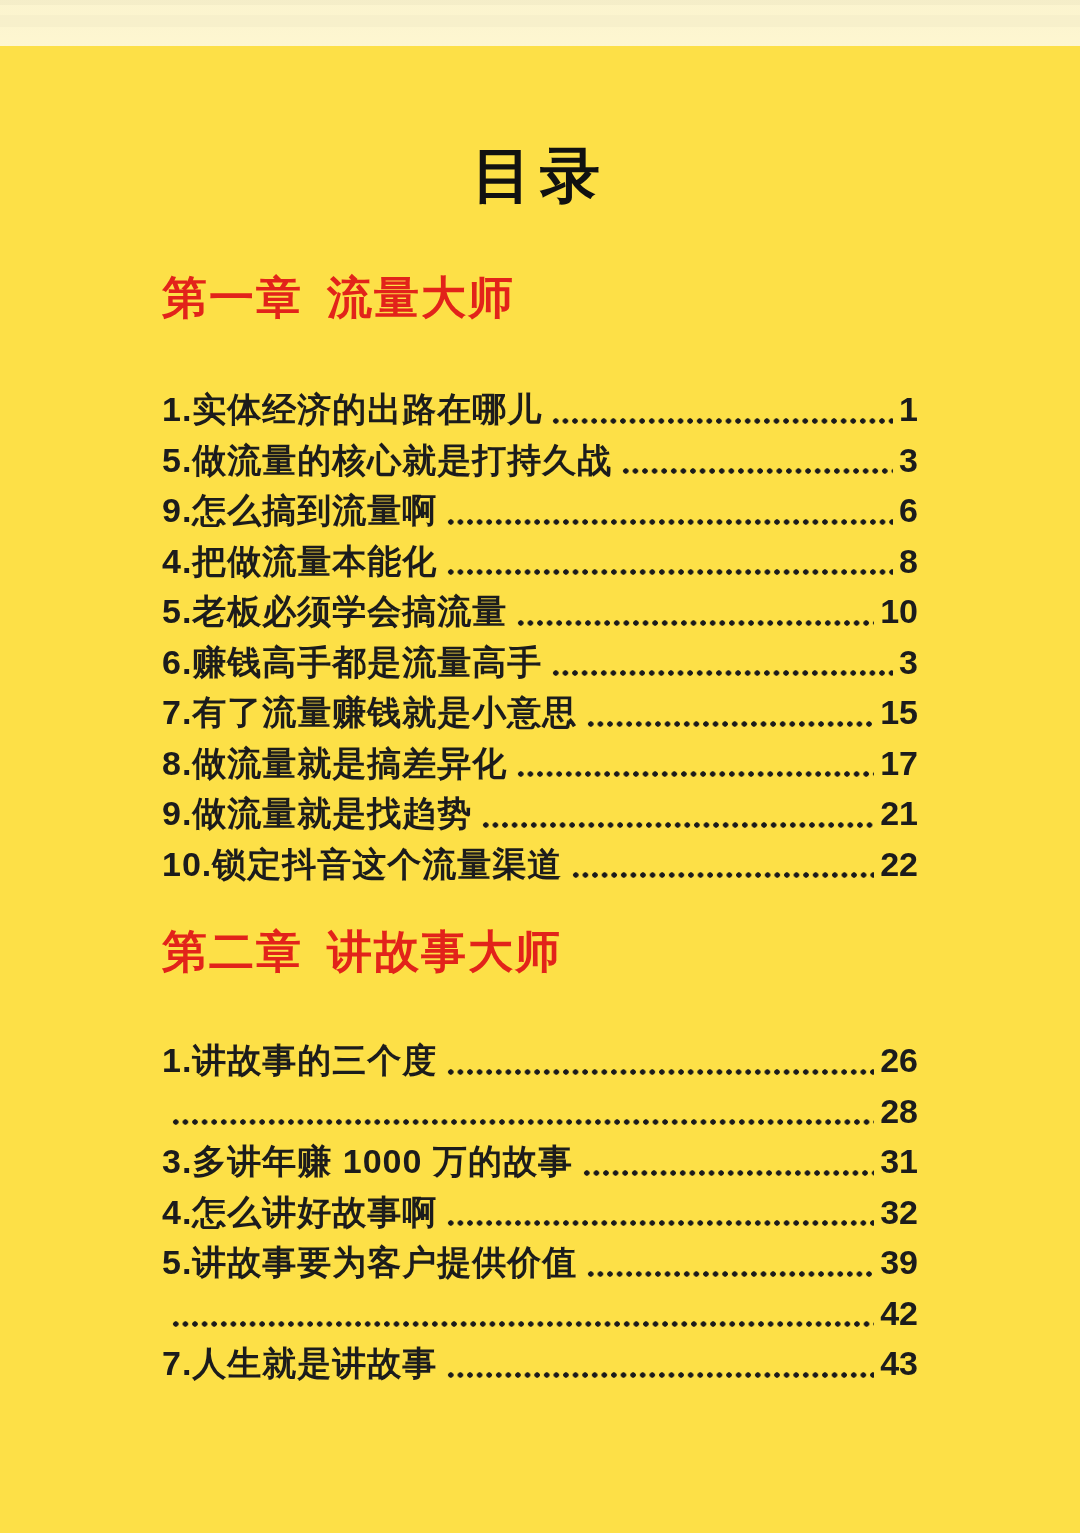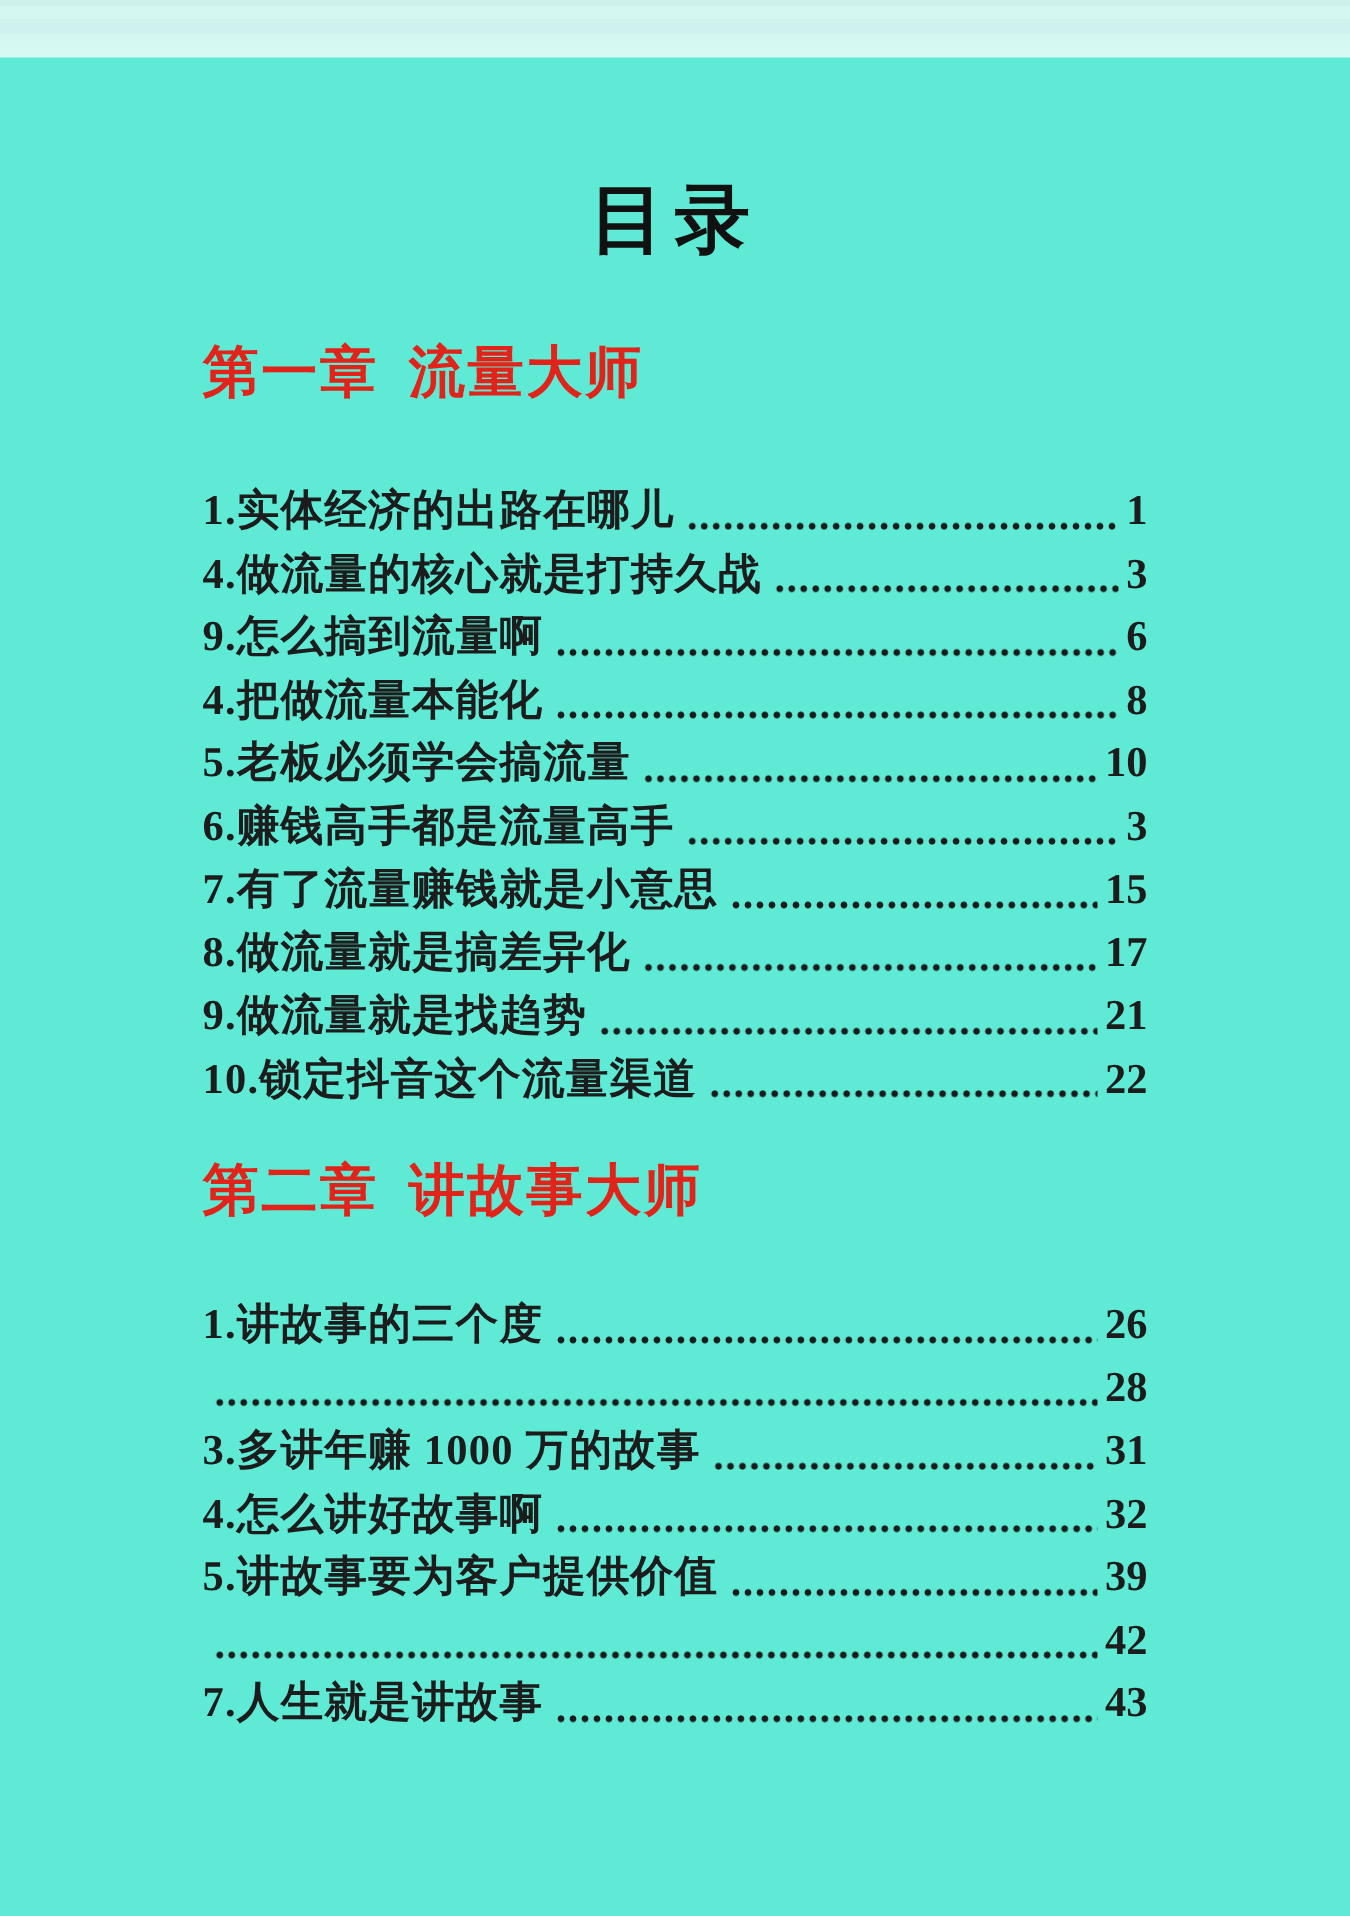--- a/index.html
+++ b/index.html
@@ -5,21 +5,21 @@
   html, body {
     margin: 0;
     padding: 0;
     background: #e8e8e8;
   }
   .page {
     position: relative;
     width: 1080px;
     height: 1533px;
     margin: 0 auto;
-    background: #5eead4;
+    background: #fde047;
     overflow: hidden;
     font-family: "Liberation Sans", "DejaVu Sans", sans-serif;
     color: #1c1c1c;
   }
   
   .top-shade {
     position: absolute;
     top: 0; left: 0; right: 0;
     height: 46px;
     background: linear-gradient(
@@ -56,21 +56,20 @@
   .toc-list { margin-top: 60px; }
   .toc-list.second { margin-top: 57px; }
   .toc-row {
     display: flex;
     align-items: baseline;
     height: 50.5px;
     line-height: 50.5px;
     font-size: 34px;
     font-weight: bold;
     white-space: nowrap;
-    font-family: Liberation Serif, serif;
   }
   .toc-label { flex: 0 0 auto; letter-spacing: 1px; }
   .toc-dots {
     flex: 1 1 auto;
     align-self: stretch;
     margin: 0 6px 0 9px;
     background-image: radial-gradient(circle, #1b1b1b 2.4px, rgba(0,0,0,0) 3px);
     background-size: 9.6px 6px;
     background-repeat: repeat-x;
     background-position: left bottom 11px;
@@ -91,21 +90,21 @@
       <span class="num">第一章</span><span>流量大师</span>
     </div>
 
     <div class="toc-list">
       <div class="toc-row">
         <span class="toc-label">1.实体经济的出路在哪儿</span>
         <span class="toc-dots"></span>
         <span class="toc-page">1</span>
       </div>
       <div class="toc-row">
-        <span class="toc-label">4.做流量的核心就是打持久战</span>
+        <span class="toc-label">5.做流量的核心就是打持久战</span>
         <span class="toc-dots"></span>
         <span class="toc-page">3</span>
       </div>
       <div class="toc-row">
         <span class="toc-label">9.怎么搞到流量啊</span>
         <span class="toc-dots"></span>
         <span class="toc-page">6</span>
       </div>
       <div class="toc-row">
         <span class="toc-label">4.把做流量本能化</span>

